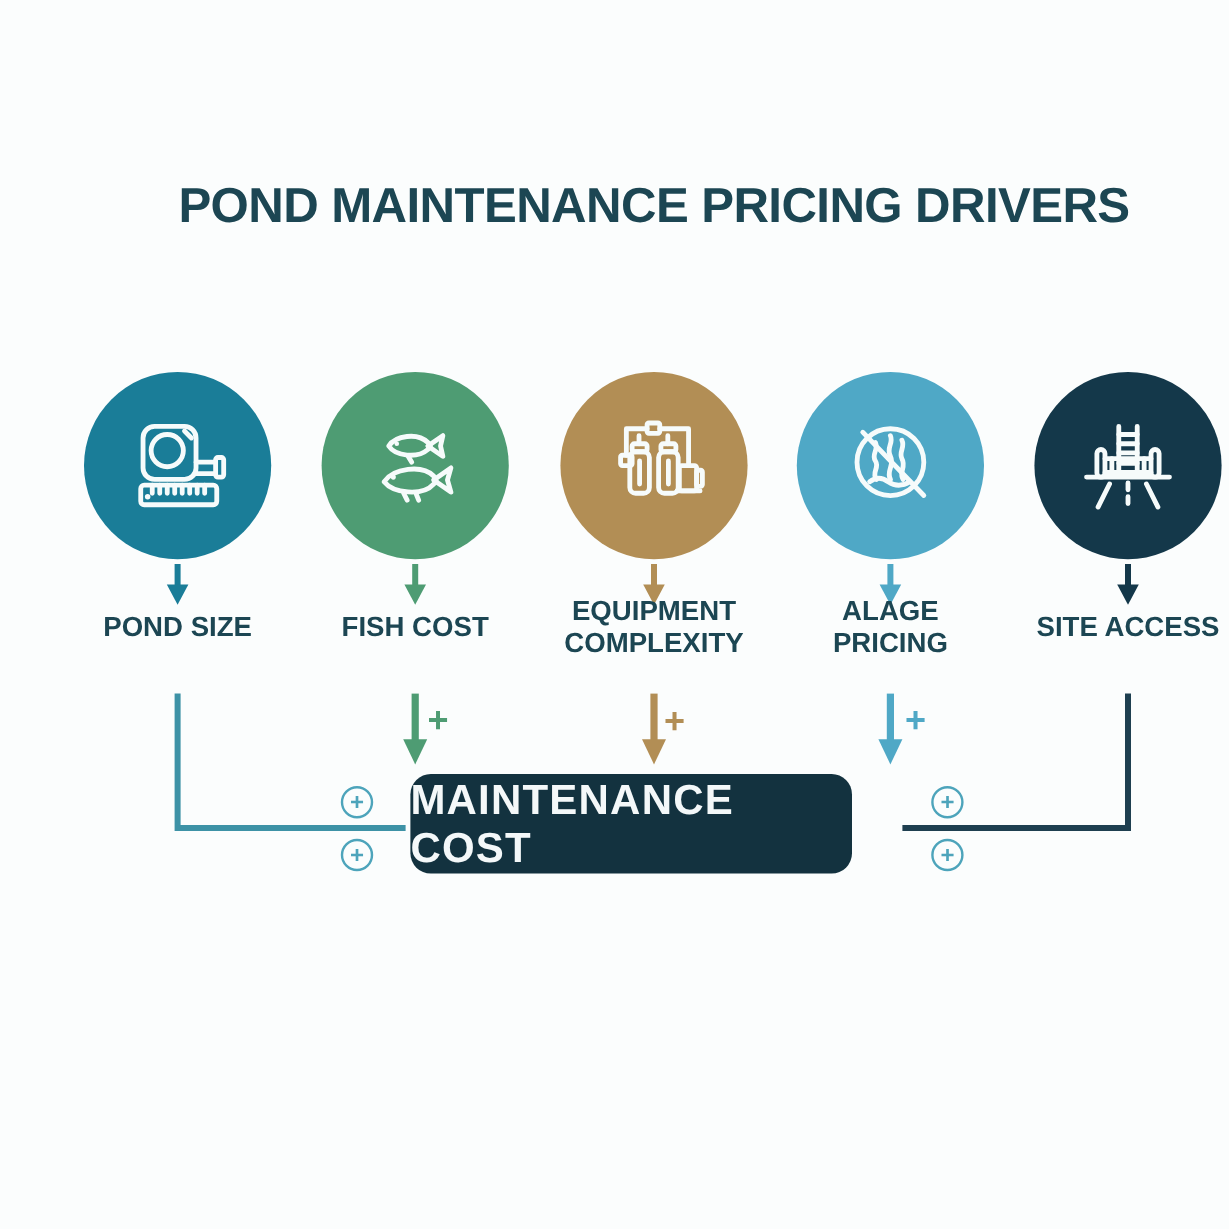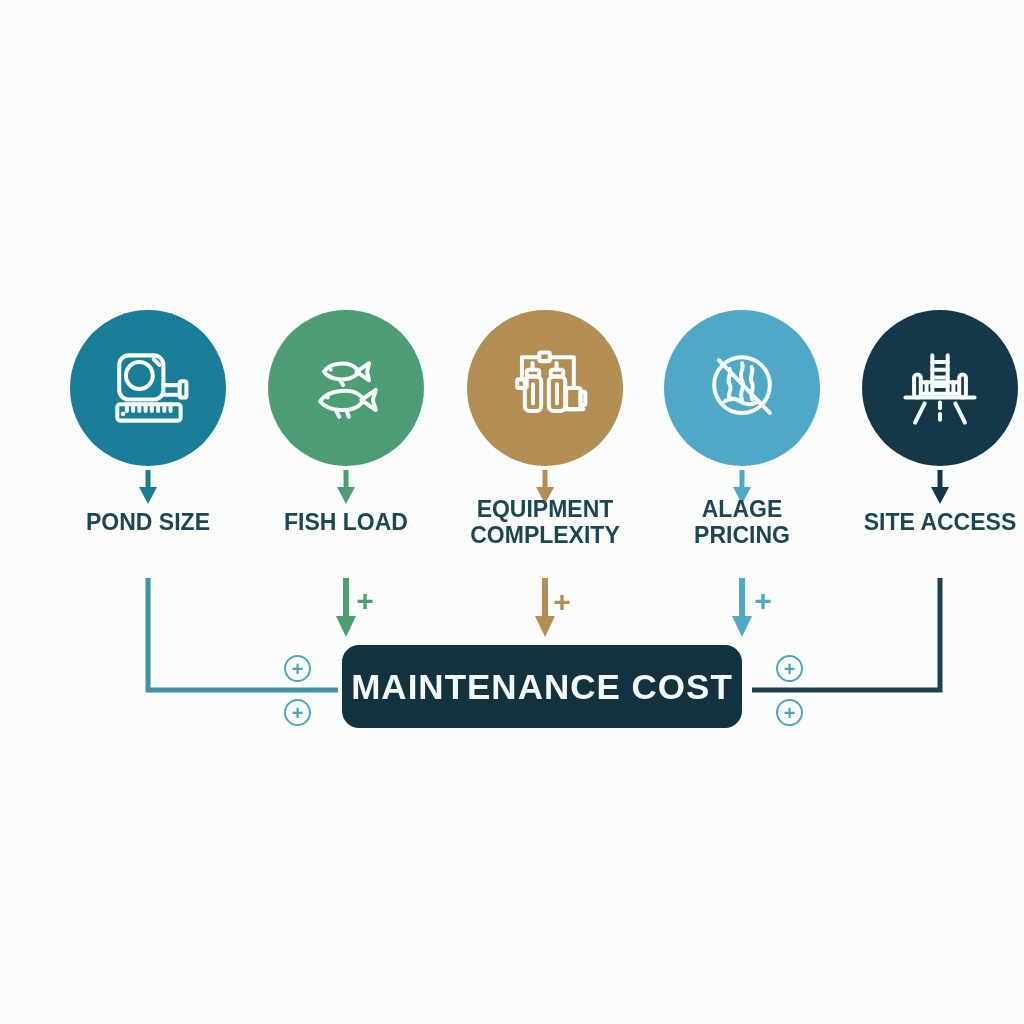--- a/index.html
+++ b/index.html
@@ -24,41 +24,42 @@
   .label{
     position:absolute; top:184px; left:-12px; width:180px; height:56px;
     display:flex; align-items:center; justify-content:center; text-align:center;
     font-size:23px; font-weight:bold; line-height:26px; letter-spacing:0px;
     color:var(--label_text,#1c4653);
   }
 
   #overlay{position:absolute; left:0; top:0; width:1024px; height:1024px;}
 
   .result-box{
-    position:absolute; left:342px; top:645px; width:400px; height:83px;
+    position:absolute; left:342px; top:645px; width:368px; height:83px;
     border-radius:17px; display:flex; align-items:center; justify-content:center;
     font-size:35px; font-weight:bold; letter-spacing:1px; color:var(--box_text,#f4f8f9);
   }
 
   .plus{
     position:absolute; width:26px; height:26px; display:flex; align-items:center; justify-content:center;
     font-size:30px; font-weight:bold;
   }
   .oplus{
     position:absolute; width:27px; height:27px; border-radius:50%; box-sizing:border-box;
     border:2.5px solid var(--circled_plus,#4da4bb); color:var(--circled_plus,#4da4bb);
     display:flex; align-items:center; justify-content:center;
     font-size:20px; font-weight:bold; line-height:20px;
   }
 </style>
 </head>
 <body>
 
 <div id="canvas">
 
+  <div class="title">POND MAINTENANCE PRICING DRIVERS</div>
 
   <div class="col" style="left:70px">
     <div class="circle" style="background: rgb(26, 125, 152);">
       <svg class="icon" viewBox="0 0 100 100">
         <rect x="20" y="16" width="46" height="46" rx="10"></rect>
         <circle cx="41" cy="37" r="14"></circle>
         <path d="M56,20 L62,26"></path>
         <path d="M66,47 H83 M66,57 H83"></path>
         <rect x="83" y="43" width="7" height="17" rx="2"></rect>
         <rect x="18" y="67" width="66" height="17" rx="3"></rect>
@@ -83,21 +84,21 @@
         <path d="M23,64 C31,52 56,49 66,59 C69,62 69,64 66,66 C56,77 31,74 23,64 Z"></path>
         <polyline points="66,62.5 81,52 78,62.5 81,73 66,62.5"></polyline>
         <circle class="fill" cx="31" cy="60" r="2.2"></circle>
         <path d="M40,74 l3,6 M51,75 l2,5"></path>
       </svg>
     </div>
     <svg class="mini-arrow" viewBox="0 0 24 38">
       <line x1="12" y1="2" x2="12" y2="21" stroke-width="5" stroke="#4e9c73"></line>
       <polygon points="3,19 21,19 12,36" fill="#4e9c73"></polygon>
     </svg>
-    <div class="label">FISH LOAD</div>
+    <div class="label">FISH COST</div>
   </div>
 
   <div class="col" style="left:467px">
     <div class="circle" style="background: rgb(178, 142, 85);">
       <svg class="icon" viewBox="0 0 100 100">
         <rect x="44" y="13" width="11" height="9" rx="1.5"></rect>
         <path d="M44,18 H26 V41"></path>
         <rect x="21" y="41" width="10" height="9" rx="1.5"></rect>
         <path d="M55,18 H80 V50"></path>
         <path d="M37,31 V24 M62,31 V24"></path>

